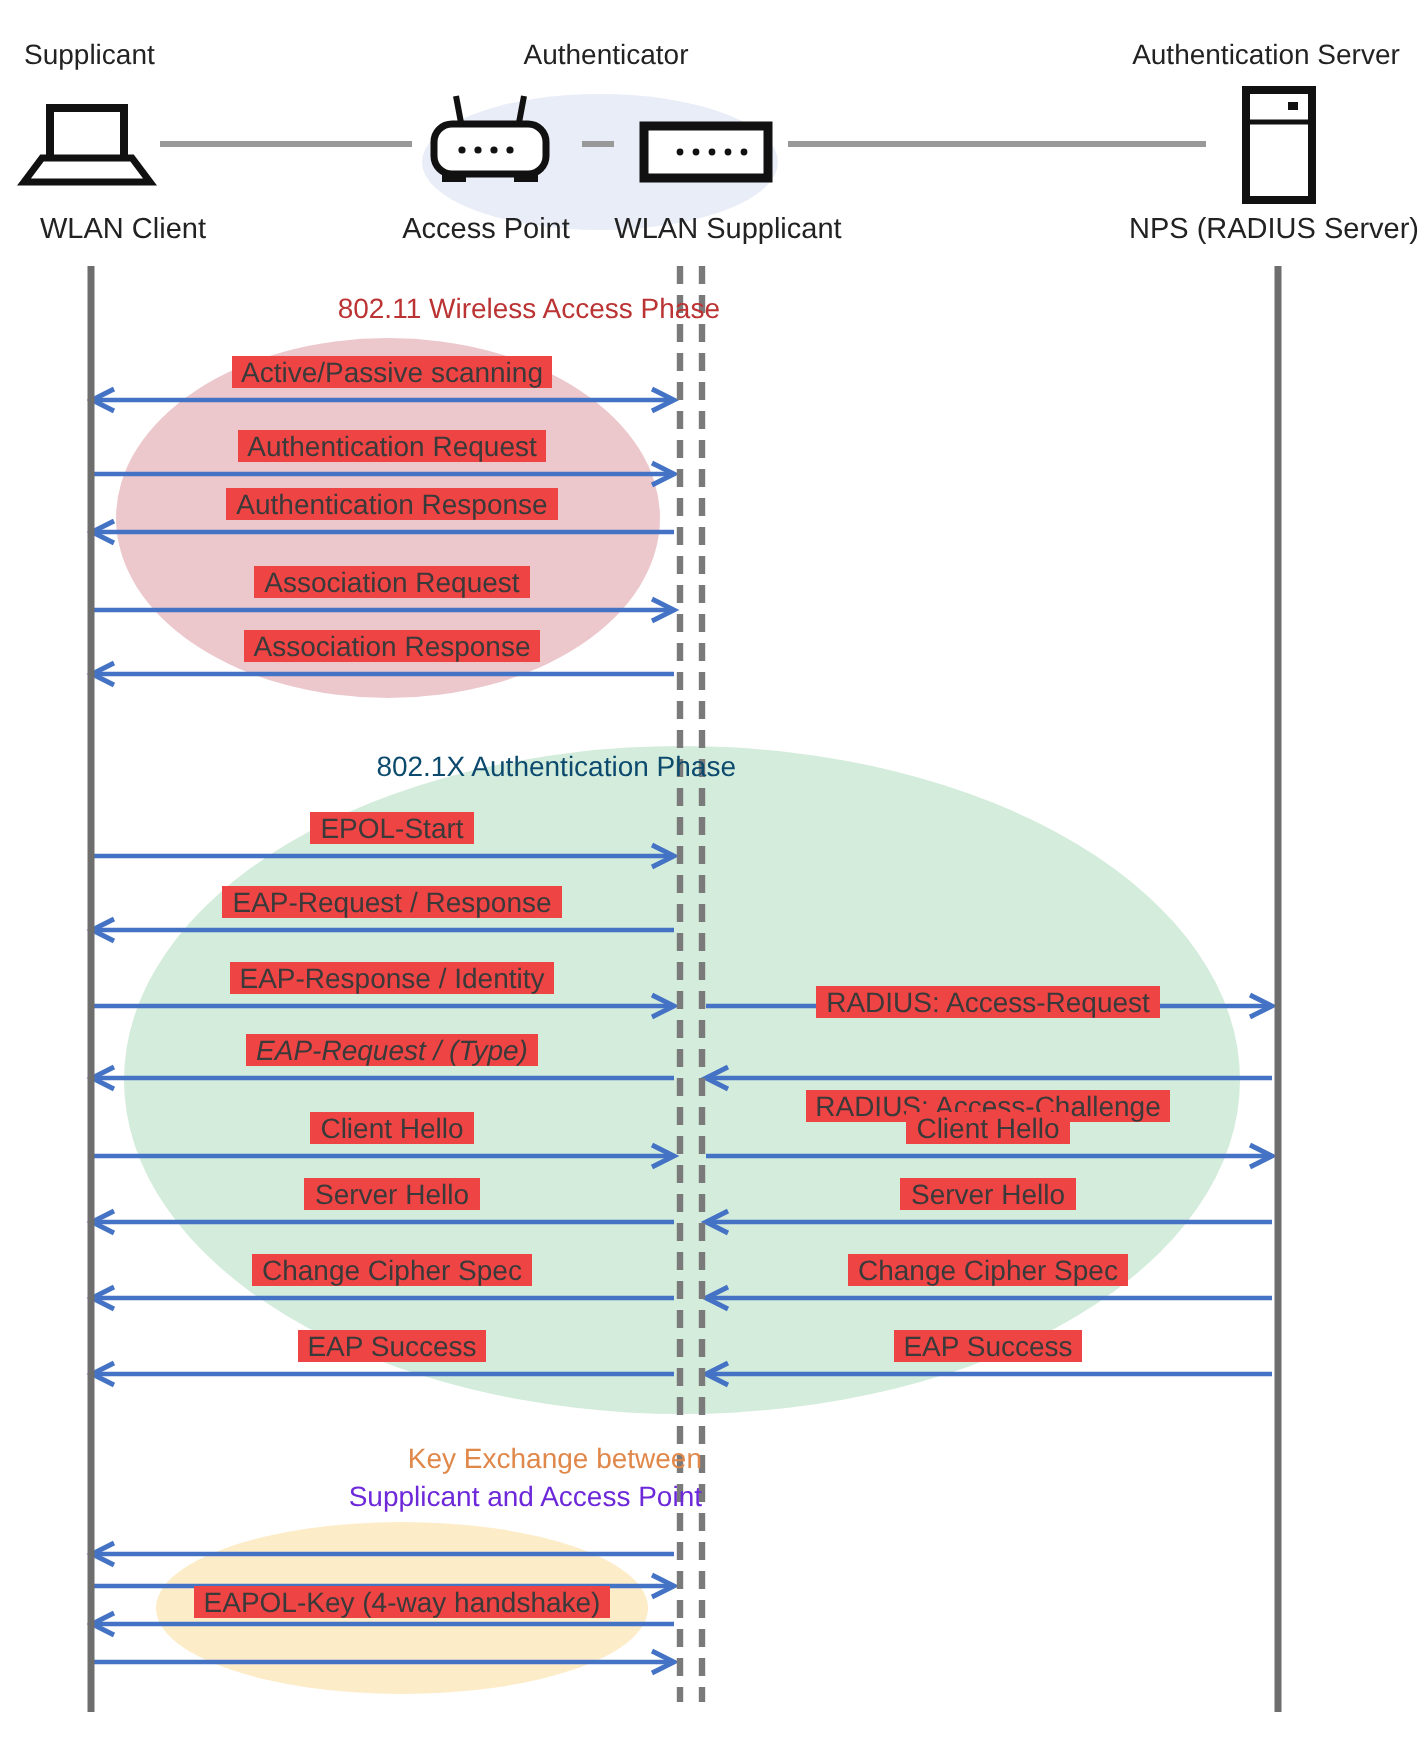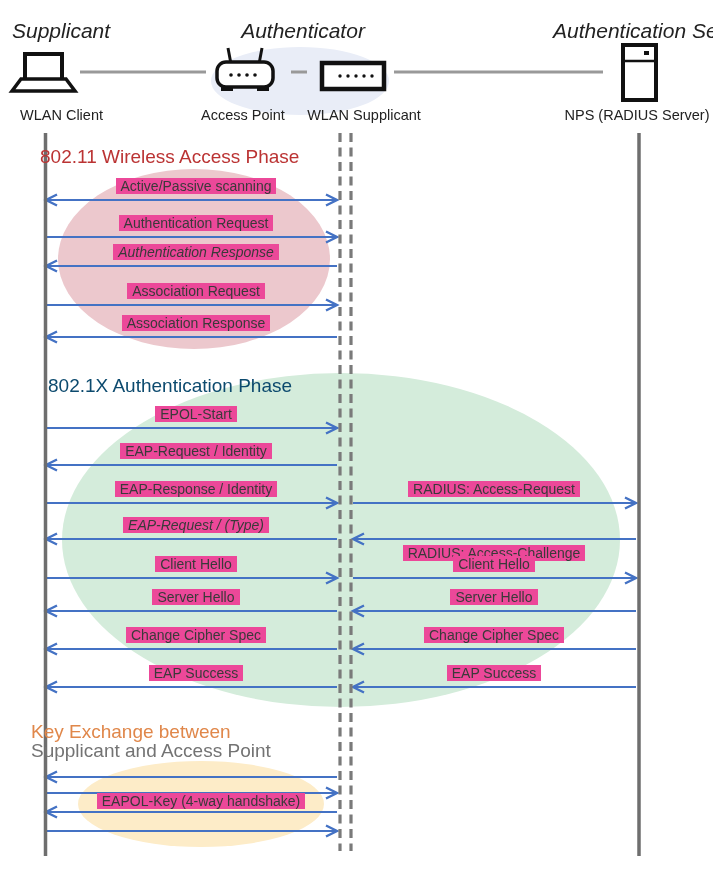--- a/index.html
+++ b/index.html
@@ -1,26 +1,26 @@
 <!DOCTYPE html>
 <html><head>
 <meta charset="utf-8">
 <style>
   html,body{margin:0;padding:0;background:#fff;}
   .stage{position:relative;width:713px;height:875px;background:#fff;
          font-family:"Liberation Sans",sans-serif;overflow:hidden;}
   .stage svg{position:absolute;left:0;top:0;}
   .lbl{position:absolute;white-space:nowrap;color:#222;}
-  .role{font-size:21px;font-style:italic;}
+  .role{font-size:14px;}
   .device{font-size:14.5px;}
   .center{text-align:center;}
-  .phase-title{position:absolute;font-size:19px;text-align:left;white-space:nowrap;}
+  .phase-title{position:absolute;font-size:14px;text-align:right;white-space:nowrap;}
   .msg-label{position:absolute;width:300px;text-align:center;font-size:14px;
              color:#3a3a3a;line-height:18px;white-space:nowrap;}
-  .msg-label span{background:#ec4899;padding:0 5px;}
+  .msg-label span{background:#ef4444;padding:0 5px;}
 </style>
 </head>
 <body>
 
 <div class="stage">
 
   <svg width="713" height="875" viewBox="0 0 713 875">
 
     <ellipse cx="300" cy="81" rx="89" ry="34" fill="#e9edf7"></ellipse>
     <ellipse cx="194" cy="259" rx="136" ry="90" fill="#ecc8cd"></ellipse>
@@ -178,40 +178,40 @@
   <div class="lbl role center" style="left:553px;top:19px;width:160px;">Authentication Server</div>
 
   <div class="lbl device" style="left:20px;top:107px;">WLAN Client</div>
   <div class="lbl device center" style="left:183px;top:107px;width:120px;">Access Point</div>
   <div class="lbl device center" style="left:294px;top:107px;width:140px;">WLAN Supplicant</div>
   <div class="lbl device center" style="left:557px;top:107px;width:160px;">NPS (RADIUS Server)</div>
 
   <div class="phase-title" style="left: 40px; top: 146px; width: 320px; color: rgb(187, 51, 51);">802.11 Wireless Access Phase</div>
   <div class="phase-title" style="left: 48px; top: 375px; width: 320px; color: #0c4a6e;">802.1X Authentication Phase</div>
   <div class="phase-title" style="left: 31px; top: 721px; width: 320px; color: rgb(224, 135, 74);">Key Exchange between</div>
-  <div class="phase-title" style="left: 31px; top: 740px; width: 320px; color: #737373;">Supplicant and Access Point</div>
+  <div class="phase-title" style="left: 31px; top: 740px; width: 320px; color: #6d28d9;">Supplicant and Access Point</div>
 
   <div class="msg-label" style="left:51px;top:792px;">
     <span>EAPOL-Key (4-way handshake)</span>
   </div>
 
   <div id="msg-labels">
       <div class="msg-label" style="left: 46px; top: 177px;"><span>Active/Passive scanning</span></div>
       <div class="msg-label" style="left: 46px; top: 214px;"><span>Authentication Request</span></div>
-      <div class="msg-label" style="left: 46px; top: 243px; font-style: italic;"><span>Authentication Response</span></div>
+      <div class="msg-label" style="left: 46px; top: 243px;"><span>Authentication Response</span></div>
       <div class="msg-label" style="left: 46px; top: 282px;"><span>Association Request</span></div>
       <div class="msg-label" style="left: 46px; top: 314px;"><span>Association Response</span></div>
       <div class="msg-label" style="left: 46px; top: 405px;"><span>EPOL-Start</span></div>
-      <div class="msg-label" style="left: 46px; top: 442px;"><span>EAP-Request / Identity</span></div>
+      <div class="msg-label" style="left: 46px; top: 442px;"><span>EAP-Request / Response</span></div>
       <div class="msg-label" style="left: 46px; top: 480px;"><span>EAP-Response / Identity</span></div>
       <div class="msg-label" style="left: 46px; top: 516px; font-style: italic;"><span>EAP-Request / (Type)</span></div>
       <div class="msg-label" style="left: 46px; top: 555px;"><span>Client Hello</span></div>
       <div class="msg-label" style="left: 46px; top: 588px;"><span>Server Hello</span></div>
       <div class="msg-label" style="left: 46px; top: 626px;"><span>Change Cipher Spec</span></div>
       <div class="msg-label" style="left: 46px; top: 664px;"><span>EAP Success</span></div>
-      <div class="msg-label" style="left: 344px; top: 480px;"><span>RADIUS: Access-Request</span></div>
+      <div class="msg-label" style="left: 344px; top: 492px;"><span>RADIUS: Access-Request</span></div>
       <div class="msg-label" style="left: 344px; top: 544px;"><span>RADIUS: Access-Challenge</span></div>
       <div class="msg-label" style="left: 344px; top: 555px;"><span>Client Hello</span></div>
       <div class="msg-label" style="left: 344px; top: 588px;"><span>Server Hello</span></div>
       <div class="msg-label" style="left: 344px; top: 626px;"><span>Change Cipher Spec</span></div>
       <div class="msg-label" style="left: 344px; top: 664px;"><span>EAP Success</span></div>
     </div>
 </div>
 
 </body></html>

